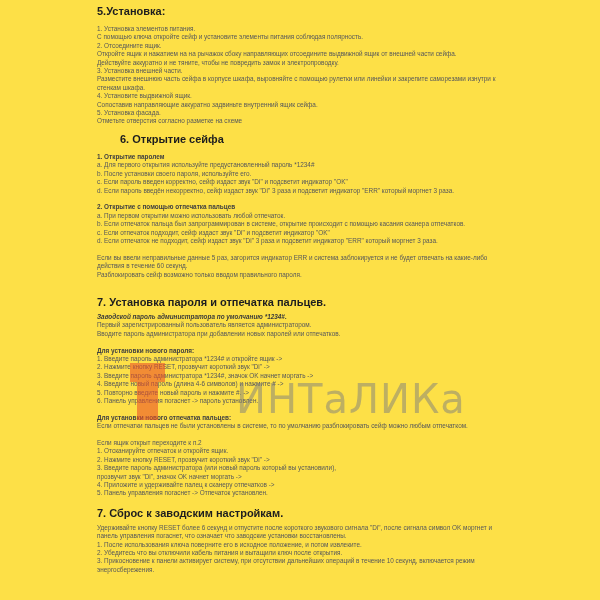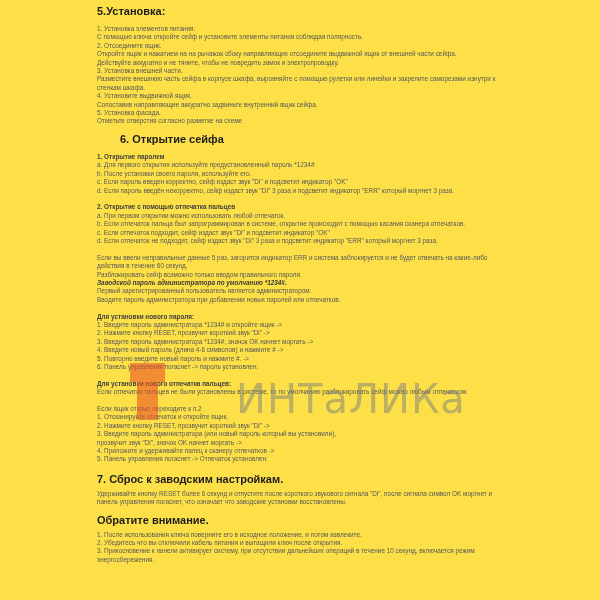--- a/index.html
+++ b/index.html
@@ -59,20 +59,21 @@
     <p class="ln">c. Если пароль введен корректно, сейф издаст звук "Di" и подсветит индикатор "OK"</p>
     <p class="ln">d. Если пароль введён некорректно, сейф издаст звук "Di" 3 раза и подсветит индикатор "ERR" который моргнет 3 раза.</p>
     <p class="ln b mt8">2. Открытие с помощью отпечатка пальцев</p>
     <p class="ln">a. При первом открытии можно использовать любой отпечаток.</p>
     <p class="ln">b. Если отпечаток пальца был запрограммирован в системе, открытие происходит с помощью касания сканера отпечатков.</p>
     <p class="ln">c. Если отпечаток подходит, сейф издаст звук "Di" и подсветит индикатор "OK"</p>
     <p class="ln">d. Если отпечаток не подходит, сейф издаст звук "Di" 3 раза и подсветит индикатор "ERR" который моргнет 3 раза.</p>
     <p class="ln mt8">Если вы ввели неправильные данные 5 раз, загорится индикатор ERR и система заблокируется и не будет отвечать на какие-либо действия в течение 60 секунд.</p>
     <p class="ln">Разблокировать сейф возможно только вводом правильного пароля.</p>
 
+    <h1 class="mt-s7 tight">7. Установка пароля и отпечатка пальцев.</h1>
     <p class="ln bi">Заводской пароль администратора по умолчанию *1234#.</p>
     <p class="ln">Первый зарегистрированный пользователь является администратором.</p>
     <p class="ln">Вводите пароль администратора при добавлении новых паролей или отпечатков.</p>
     <p class="ln b mt8">Для установки нового пароля:</p>
     <p class="ln">1. Введите пароль администратора *1234# и откройте ящик -&gt;</p>
     <p class="ln">2. Нажмите кнопку RESET, прозвучит короткий звук "Di"  -&gt;</p>
     <p class="ln">3. Введите пароль администратора *1234#,  значок OK начнет моргать -&gt;</p>
     <p class="ln">4. Введите новый пароль (длина 4-6 символов) и нажмите # -&gt;</p>
     <p class="ln">5. Повторно введите новый пароль и нажмите #. -&gt;</p>
     <p class="ln">6. Панель управления погаснет -&gt; пароль установлен.</p>
@@ -82,21 +83,20 @@
     <p class="ln">1. Отсканируйте отпечаток и откройте ящик.</p>
     <p class="ln">2. Нажмите кнопку RESET, прозвучит короткий звук "Di" -&gt;</p>
     <p class="ln">3. Введите пароль администратора (или новый пароль который вы установили),</p>
     <p class="ln">прозвучит звук "Di", значок OK начнет моргать -&gt;</p>
     <p class="ln">4. Приложите и удерживайте палец к сканеру отпечатков -&gt;</p>
     <p class="ln">5. Панель управления погаснет -&gt; Отпечаток установлен.</p>
 
     <h1 class="mt-s8 tight">7. Сброс к заводским настройкам.</h1>
     <p class="ln">Удерживайте кнопку RESET более 6 секунд и отпустите после короткого звукового сигнала "Di", после сигнала символ OK моргнет и панель управления погаснет, что означает что заводские установки восстановлены.</p>
 
-    <h1 class="mt-att tight">Обратите внимание.</h1>
     <p class="ln">1. После использования ключа поверните его в исходное положение, и потом извлеките.</p>
     <p class="ln">2. Убедитесь что вы отключили кабель питания и вытащили ключ после открытия.</p>
     <p class="ln">3. Прикосновение к панели активирует  систему, при отсутствии дальнейших операций в течение 10 секунд, включается режим энергосбережения.</p>
   </div>
 
   <div class="watermark">
     <svg class="wm-logo" width="40" height="62" viewBox="0 0 40 62">
       <path d="M2,3 h35 v19 h-7 v38 h-21 v-38 h-7 z" fill="rgba(234,80,40,0.58)"></path>
     </svg>
     <span class="wm-text">ИНТаЛИКа</span>

